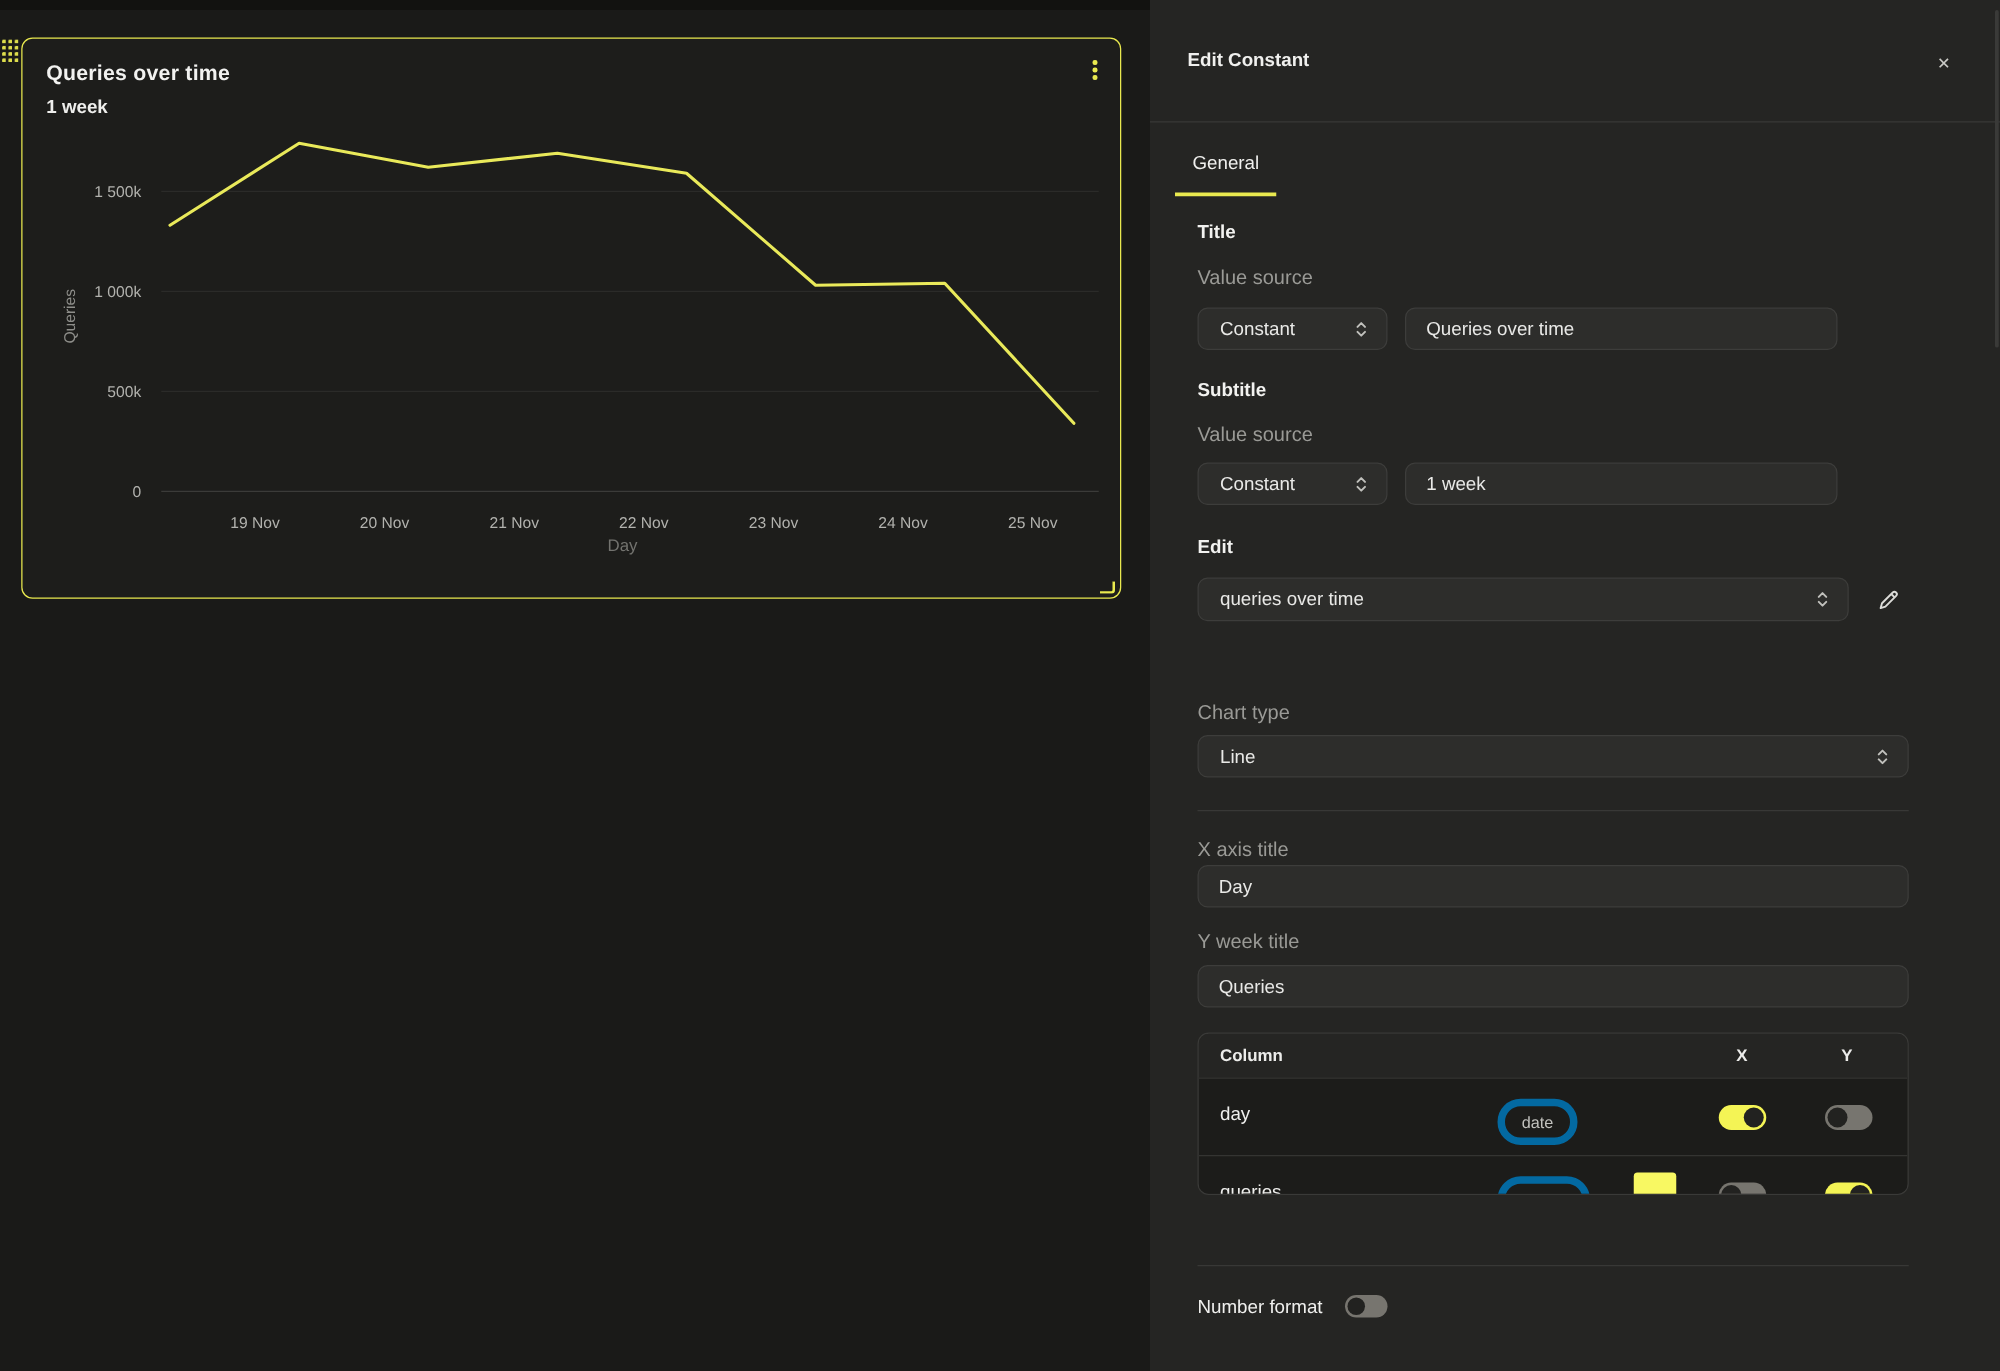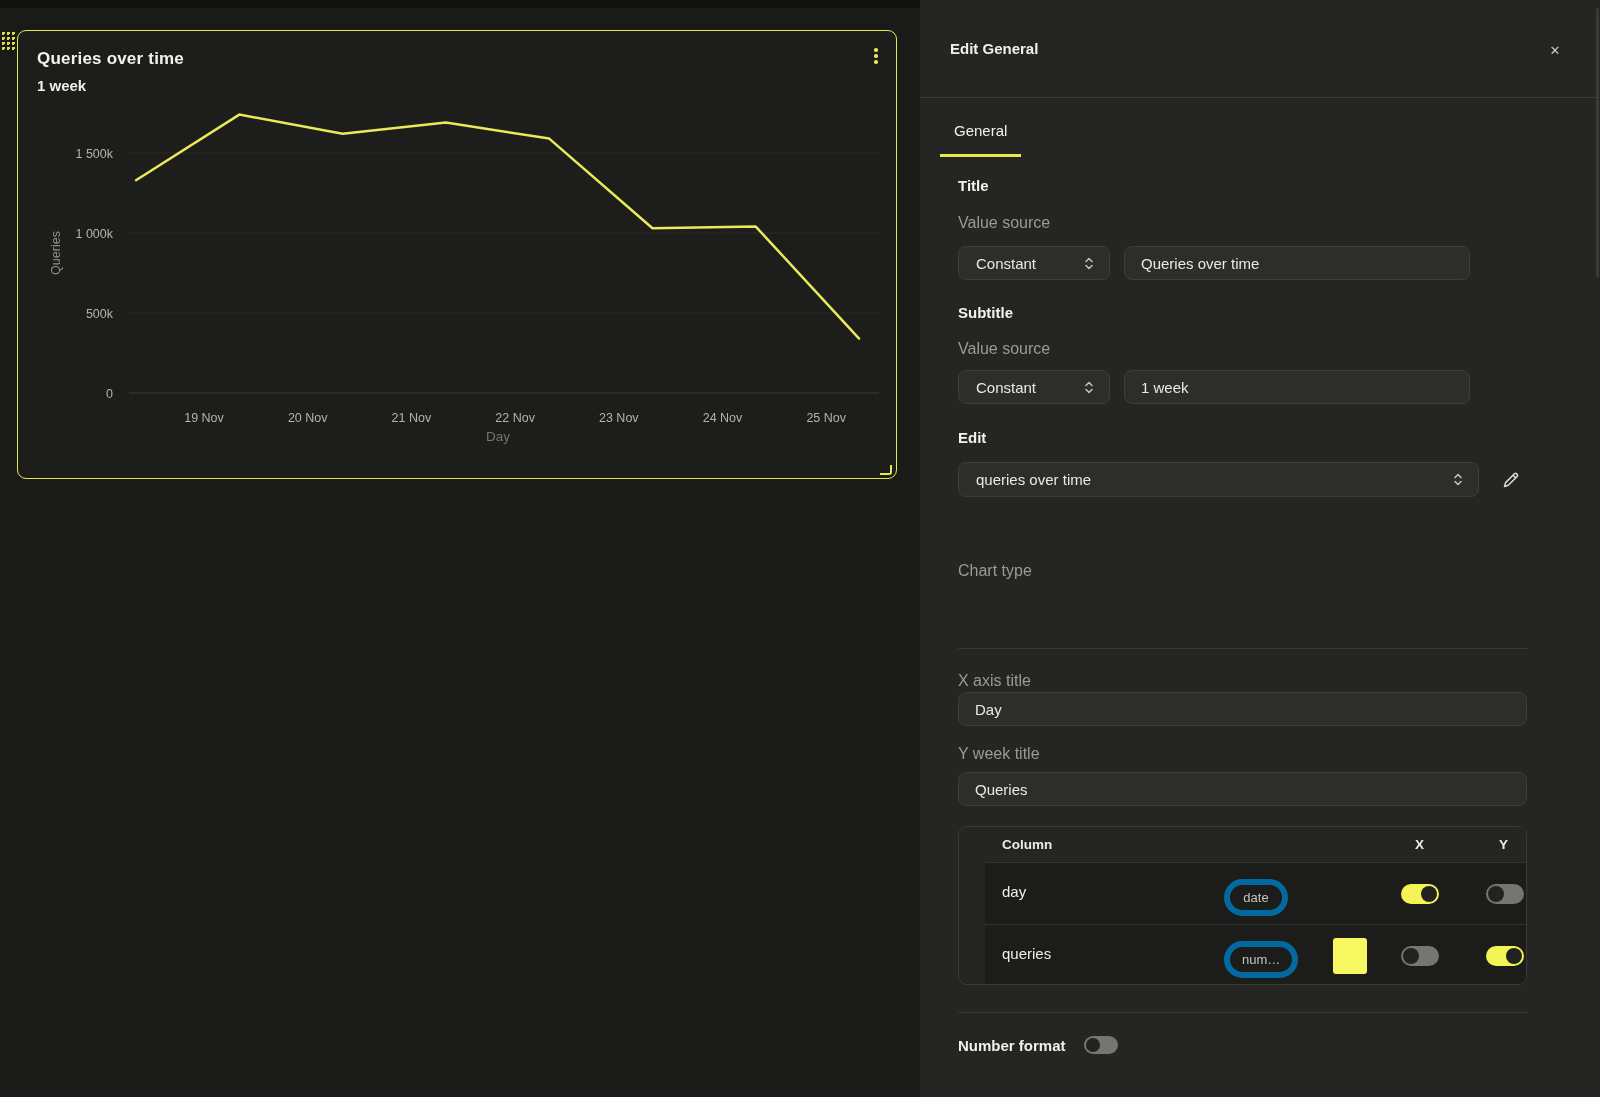--- a/index.html
+++ b/index.html
@@ -61,22 +61,22 @@
   .chev { width:14px; height:15px; margin-right:13px; flex:none; }
   input.control {
     color:#e9e9e7; font-size:15px; padding-left:16px; outline:none; display:block;
     font-family:"Liberation Sans","DejaVu Sans",sans-serif;
   }
   .divider { left:38px; width:569px; height:1px; background:#383836; }
 
   .pencil-btn { width:22px; height:22px; cursor:pointer; }
 
   
-  .col-table { left:38px; top:826px; width:569px; height:159px;
-    border:1px solid #3a3a38; border-radius:9px; overflow:hidden;padding-left:26px; }
+  .col-table { left:38px; top:826px; width:569px; height:130px;
+    border:1px solid #3a3a38; border-radius:9px; overflow:hidden; }
   .col-table .thead { position:relative; height:35px; background:#252523; }
   .col-table .thead .h { position:absolute; top:10px; font-size:13.5px; font-weight:700; color:#ececea; }
   .trow { position:relative; height:62px; background:#1c1c1a; border-top:1px solid #343432; }
   .trow .name { position:absolute; left:17px; top:20px; font-size:15px; color:#efefed; }
   .badge { position:absolute; left:239px; top:16px; min-width:64px; text-align:center;
     border:6px solid #0369a1; border-radius:999px; padding:5px 12px;
     font-size:13px; color:#c2c2be; }
   .swatch { position:absolute; left:348px; top:13px; width:34px; height:36px; border-radius:3px; cursor:pointer; }
 
   
@@ -84,21 +84,21 @@
   .toggle::after { content:""; position:absolute; top:2px; left:2px; width:16px; height:16px;
     border-radius:50%; background:#222220; transition:left .1s; }
   .toggle.on { background:#f4f455; }
   .toggle.on::after { left:20px; }
   .toggle.sm { width:34px; height:18px; border-radius:9px; }
   .toggle.sm::after { width:14px; height:14px; }
   .tg-x { position:absolute; left:416px; top:21px; }
   .tg-y { position:absolute; left:501px; top:21px; }
 
   .numfmt { left:38px; top:1036px; display:flex; align-items:center; gap:18px; }
-  .numfmt .lbl { font-size:15px; font-weight:700; color:#f0f0ee; }
+  .numfmt .lbl { font-size:15px; font-weight:400; color:#f0f0ee; }
 
   .scrolltrack { left:1596px; top:8px; width:3px; height:270px; background:#3a3a38; border-radius:2px; }
 </style>
 </head>
 <body>
 
 <div class="abs topstrip"></div>
 
 <div class="abs drag-dots"></div>
 
@@ -128,21 +128,21 @@
   <div class="abs kebab">
       <i></i>
       <i></i>
       <i></i>
     </div>
   <div class="abs resize-handle"></div>
 </div>
 
 <div class="abs panel">
 
-  <div class="abs panel-header-title">Edit General</div>
+  <div class="abs panel-header-title">Edit Constant</div>
   <div class="abs close-btn">✕</div>
   <div class="abs hdr-divider"></div>
 
   <div class="abs tab">
     <span>General</span>
   </div>
 
   <div class="abs sec-heading" style="top:177px">Title</div>
   <div class="abs sec-label" style="top:214px">Value source</div>
   <div class="abs control" style="left:38px; top:246px; width:152px;">
@@ -172,20 +172,27 @@
         <path d="M4 5.5 L7 2.5 L10 5.5" fill="none" stroke="#c0c0bc" stroke-width="1.6" stroke-linecap="round" stroke-linejoin="round"></path>
         <path d="M4 9.5 L7 12.5 L10 9.5" fill="none" stroke="#c0c0bc" stroke-width="1.6" stroke-linecap="round" stroke-linejoin="round"></path>
       </svg>
   </div>
   <svg class="abs pencil-btn" style="left:580px; top:469px;" viewBox="0 0 22 22">
     <path d="M4.5 17.5 L5.6 13.6 L14.2 5 a1.9 1.9 0 0 1 2.7 2.7 L8.3 16.3 Z" fill="none" stroke="#dcdcd8" stroke-width="1.5" stroke-linejoin="round"></path>
     <path d="M13 6.2 L15.7 8.9" fill="none" stroke="#dcdcd8" stroke-width="1.5"></path>
   </svg>
 
   <div class="abs sec-label" style="top:562px">Chart type</div>
+  <div class="abs control" style="left:38px; top:588px; width:569px;">
+    <span class="val">Line</span>
+    <svg class="chev" viewBox="0 0 14 15">
+        <path d="M4 5.5 L7 2.5 L10 5.5" fill="none" stroke="#c0c0bc" stroke-width="1.6" stroke-linecap="round" stroke-linejoin="round"></path>
+        <path d="M4 9.5 L7 12.5 L10 9.5" fill="none" stroke="#c0c0bc" stroke-width="1.6" stroke-linecap="round" stroke-linejoin="round"></path>
+      </svg>
+  </div>
 
   <div class="abs divider" style="top:648px"></div>
 
   <div class="abs sec-label" style="top:672px">X axis title</div>
   <input class="abs control" style="left: 38px; top: 692px; width: 569px;" value="Day">
 
   <div class="abs sec-label" style="top:745px">Y week title</div>
   <input class="abs control" style="left: 38px; top: 772px; width: 569px;" value="Queries">
 
   <div class="col-table abs" style="left:38px; top:826px;">

